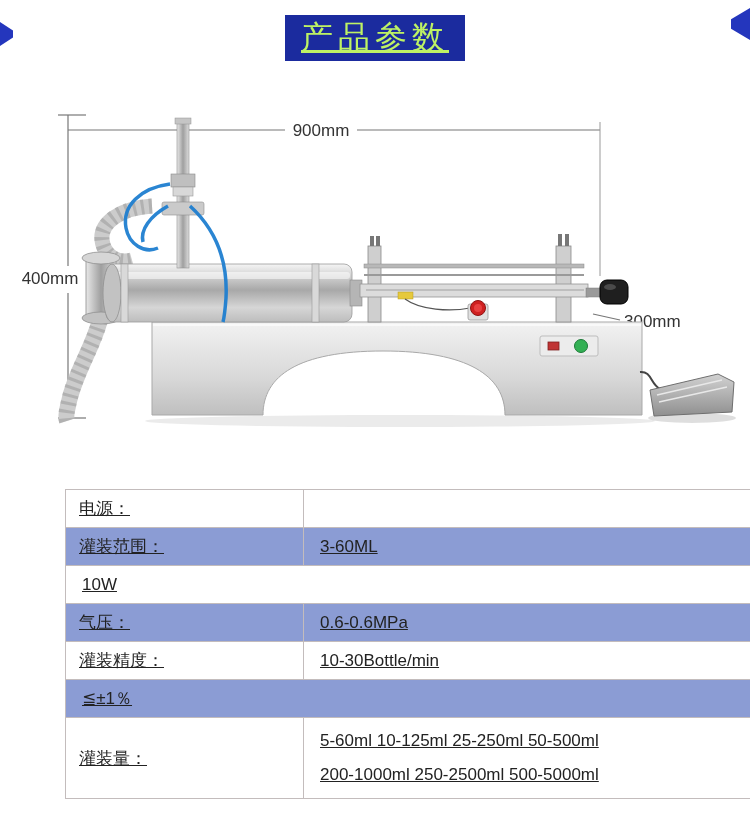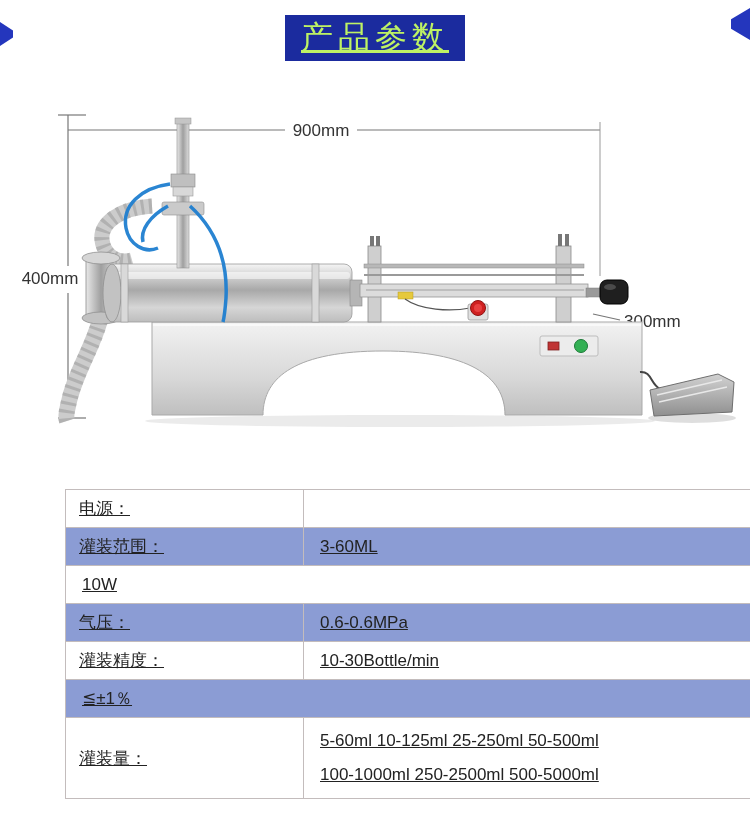--- a/index.html
+++ b/index.html
@@ -187,16 +187,16 @@
     <div class="cell label">灌装精度：</div>
     <div class="cell value">10-30Bottle/min</div>
   </div>
   <div class="spec-row alt">
     <div class="cell value">≦±1％</div>
   </div>
   <div class="spec-row">
     <div class="cell label">灌装量：</div>
     <div class="cell value two-line">
       <div>5-60ml 10-125ml 25-250ml 50-500ml</div>
-      <div>100-1000ml 250-2500ml 500-5000ml</div>
+      <div>200-1000ml 250-2500ml 500-5000ml</div>
     </div>
   </div>
 </div>
 
 </body></html>

